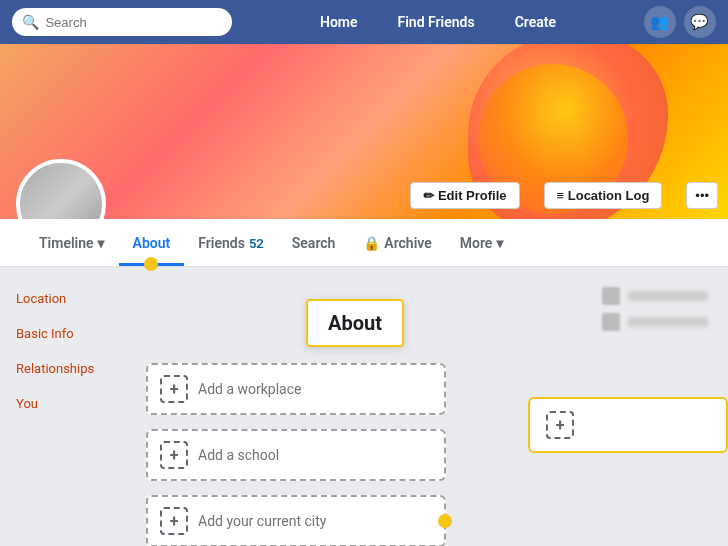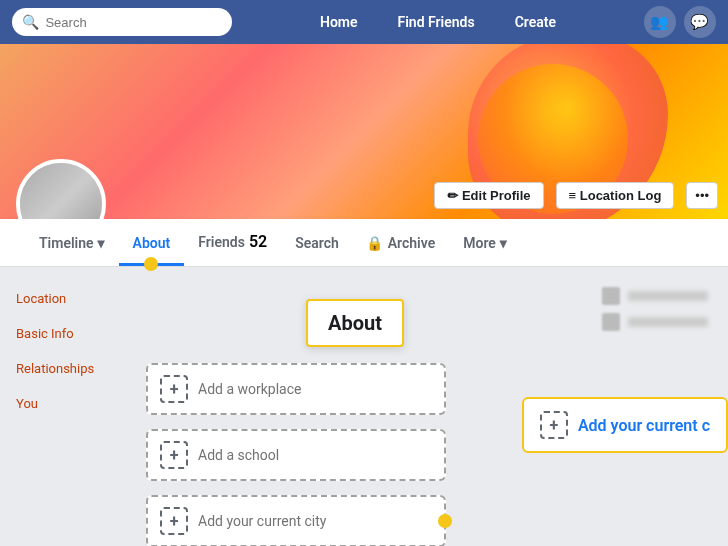--- a/index.html
+++ b/index.html
@@ -119,21 +119,21 @@
       background: linear-gradient(135deg, #aaa, #ccc, #999);
       filter: blur(2px);
     }
 
     
     .profile-actions {
       position: absolute;
       bottom: 10px;
       right: 10px;
       display: flex;
-      gap: 12px;
+      gap: 24px;
       align-items: center;
     }
     .action-btn {
       background: #fff;
       border: 1px solid #ccc;
       border-radius: 4px;
       padding: 5px 12px;
       font-size: 13px;
       font-weight: 600;
       color: #1c1e21;
@@ -173,22 +173,22 @@
       white-space: nowrap;
       display: flex;
       align-items: center;
       gap: 4px;
     }
     .profile-tab.active {
       color: #1877f2;
       border-bottom: 3px solid #1877f2;
     }
     .friends-count {
-      color: #000000;
-      font-size: 16px;
+      color: #0369a1;
+      font-size: 13px;
     }
 
     
     .main-content {
       display: flex;
       background: #e9ebee;
       min-height: 280px;
       position: relative;
     }
 
@@ -422,17 +422,16 @@
       </div>
       <div class="blurred-row">
         <div class="blurred-icon"></div>
         <div class="blurred-text"></div>
       </div>
     </div>
 
     
     <div class="floating-add">
       <div class="add-icon-box">+</div>
-      <span class="floating-add-text">Add your current c</span>
     </div>
 
   </div>
 </div>
 
 </body></html>

